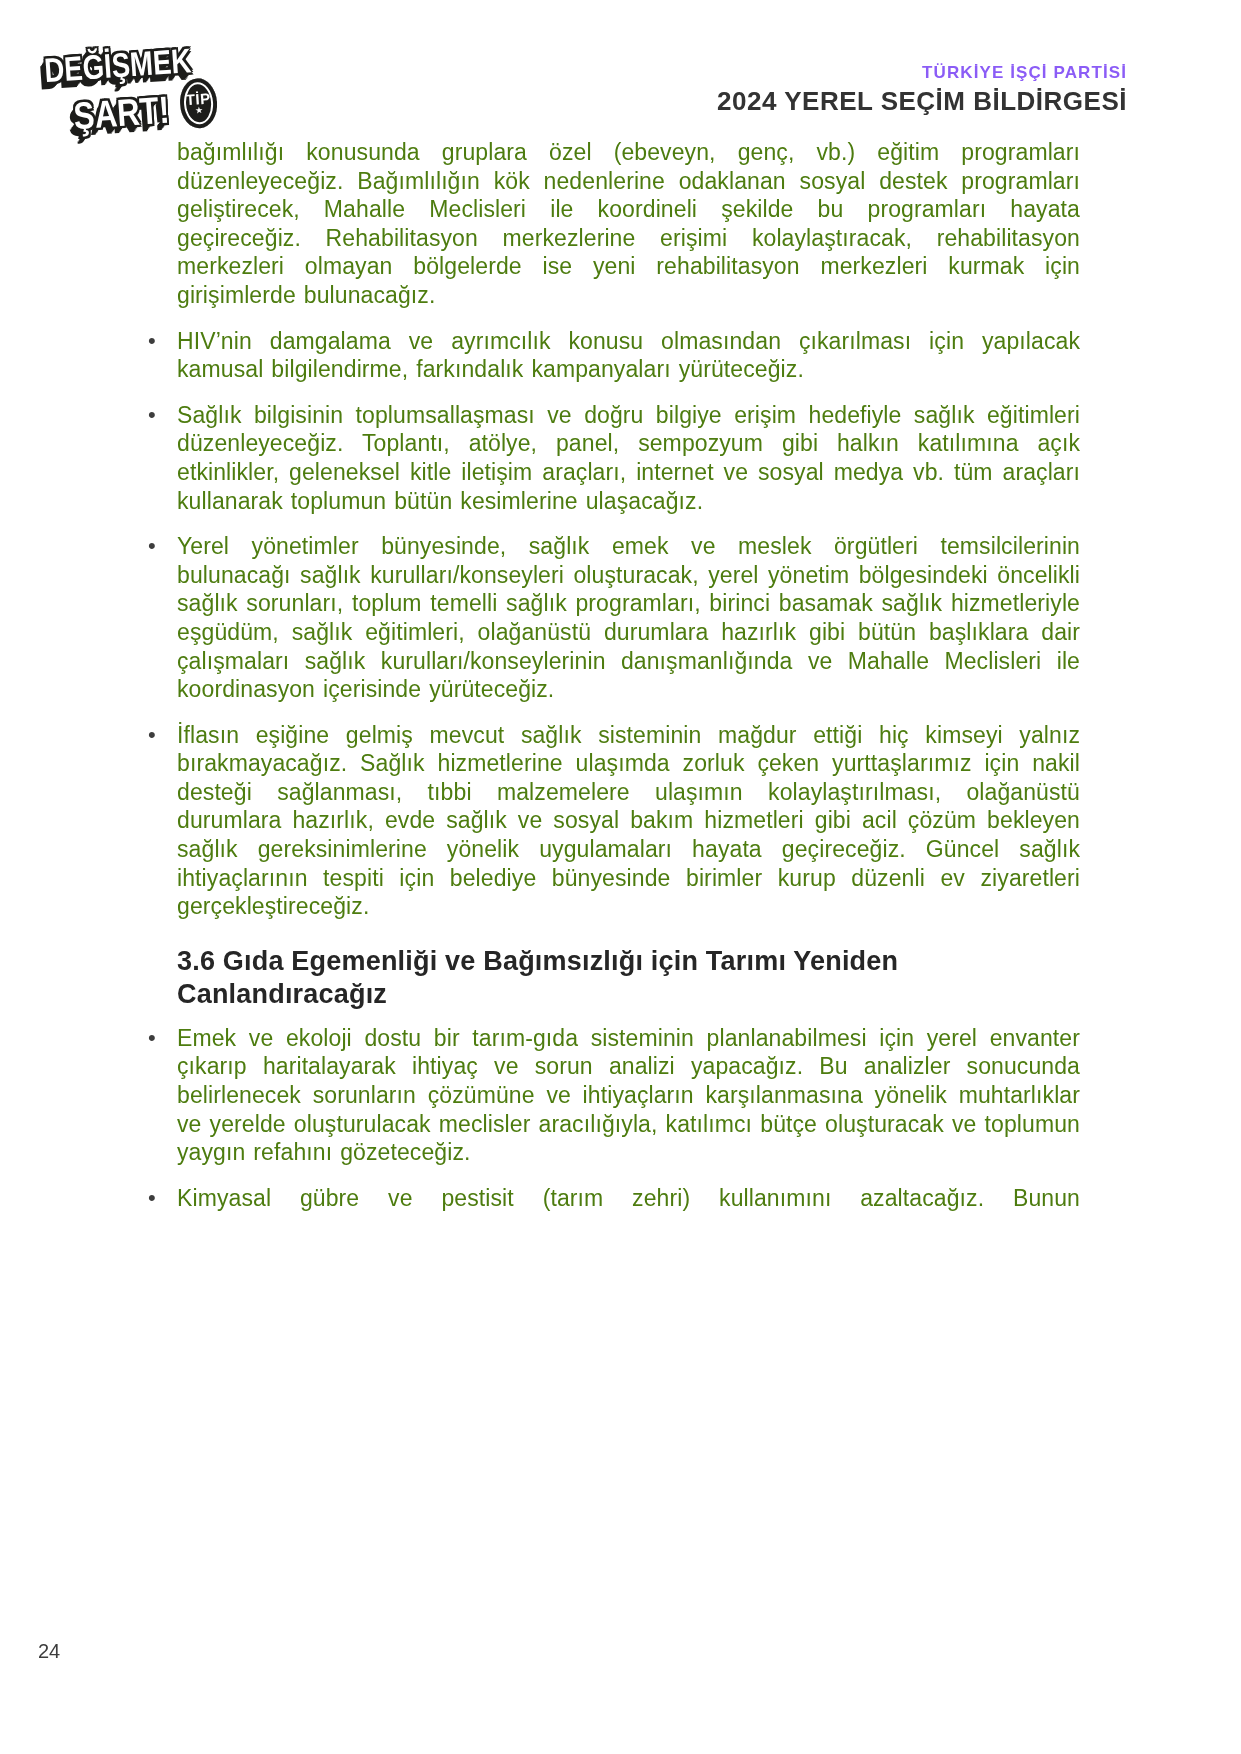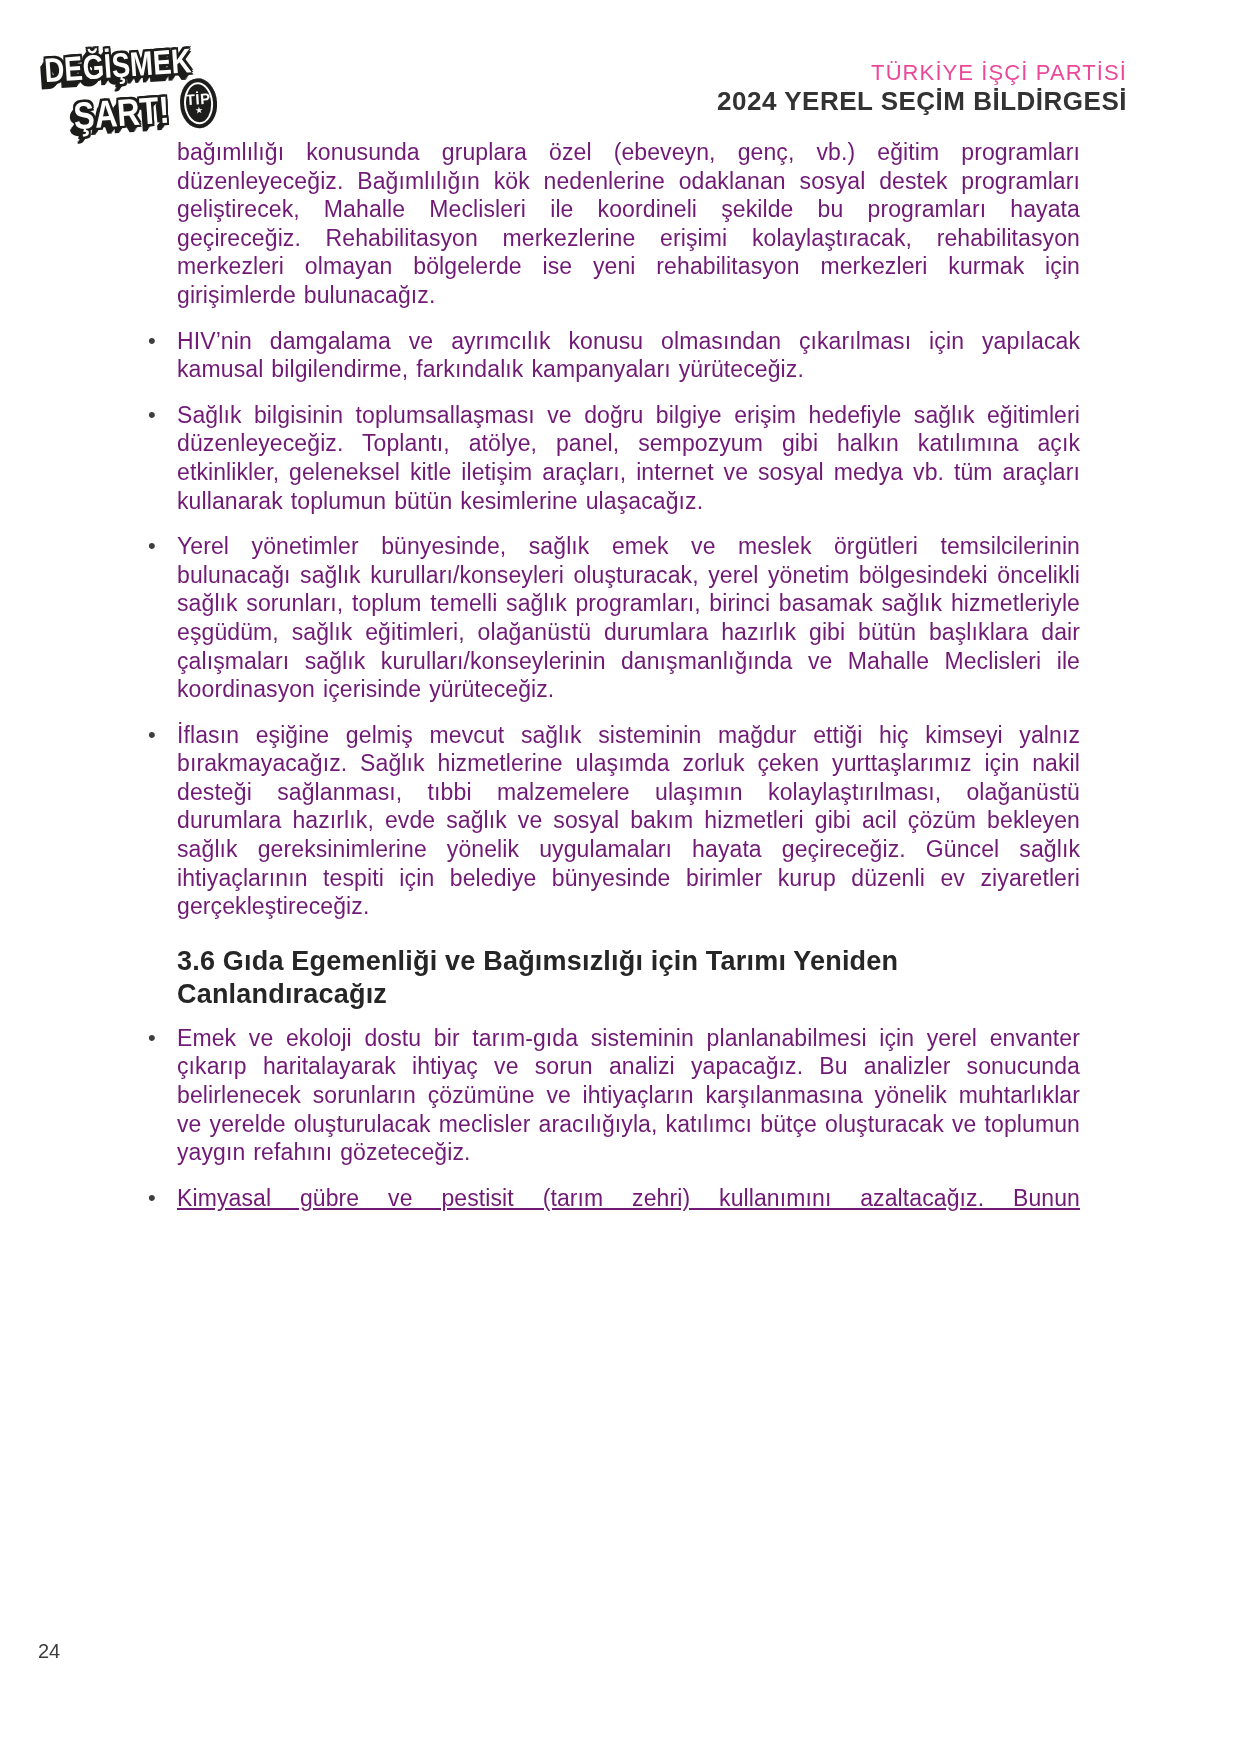--- a/index.html
+++ b/index.html
@@ -74,24 +74,24 @@
   }
 
   
   .header-titles {
     position: absolute;
     top: 58px;
     right: 114px;
     text-align: right;
   }
   .header-title {
-    font-size: 22px;
-    font-weight: 400;
+    font-size: 17px;
+    font-weight: 700;
     letter-spacing: 1.1px;
-    color: #ec4899;
+    color: #8b5cf6;
     line-height: 29px;
   }
   .header-subtitle {
     font-size: 26px;
     font-weight: 700;
     letter-spacing: 0.5px;
     color: #333333;
     line-height: 29px;
   }
 
@@ -102,37 +102,36 @@
     top: 138px;
     width: 903px;
   }
   .body-par, .bullet {
     margin: 0 0 17px 0;
     font-size: 23px;
     line-height: 28.6px;
     text-align: justify;
     word-spacing: 1.5px;
     letter-spacing: 0.1px;
-    color: #701a75;
+    color: #4d7c0f;
   }
   .bullet {
     position: relative;
   }
   .bullet::before {
     content: "\2022";
     position: absolute;
     left: -29px;
     top: 0;
     font-size: 22px;
     color: #3d3d3d;
   }
   .bullet.truncated {
     margin-bottom: 16px;
     text-align-last: justify;
-    text-decoration: underline;
   }
   .section-heading {
     font-size: 27px;
     line-height: 33px;
     font-weight: 700;
     color: #262626;
     letter-spacing: 0.2px;
     margin: 24px 0 13px 0;
     text-align: left;
   }

